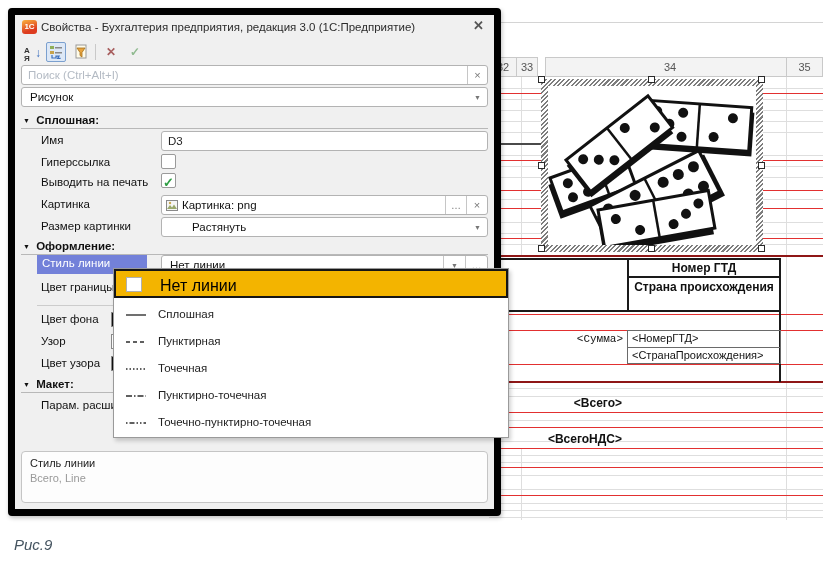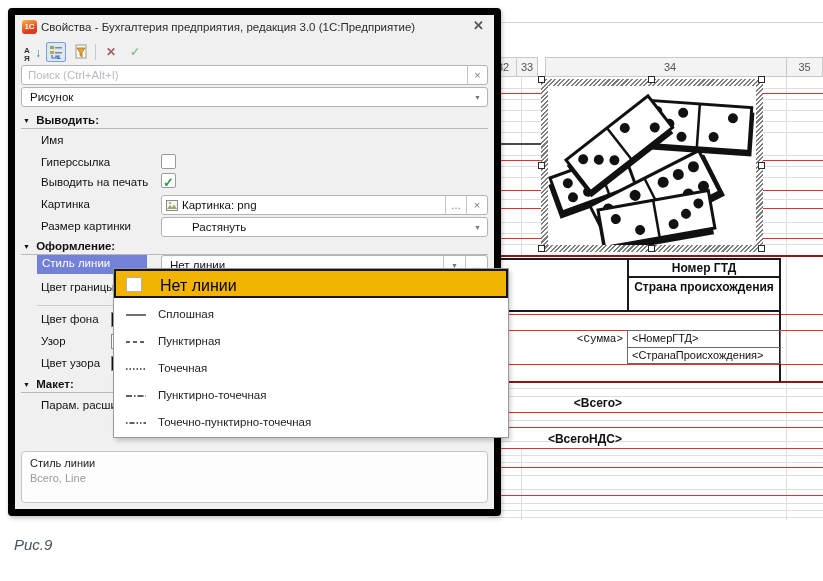--- a/index.html
+++ b/index.html
@@ -265,24 +265,27 @@
     <div class="adorn" style="width:19px;font-size:11px;">×</div>
   </div>
 
   <div class="field" style="left:6px;top:72px;width:467px;height:20px;">
     <span class="vtext" style="flex:1;">Рисунок</span>
     <div class="adorn" style="width:19px;font-size:7px;border-left:none;">▼</div>
   </div>
 
   <div class="sect" style="top:98px;">
     <span class="tri">▼</span>
-    <span>Выводить:</span>
+    <span>Сплошная:</span>
   </div>
 
   <div class="plabel" style="top:119px;">Имя</div>
+  <div class="field" style="left:146px;top:116px;width:327px;height:20px;">
+    <input value="D3" style="">
+  </div>
 
   <div class="plabel" style="top:141px;">Гиперссылка</div>
   <div class="chk" style="left:146px;top:139px;"></div>
 
   <div class="plabel" style="top:161px;">Выводить на печать</div>
   <div class="chk" style="left:146px;top:158px;">
     <span>✓</span>
   </div>
 
   <div class="plabel" style="top:183px;">Картинка</div>

